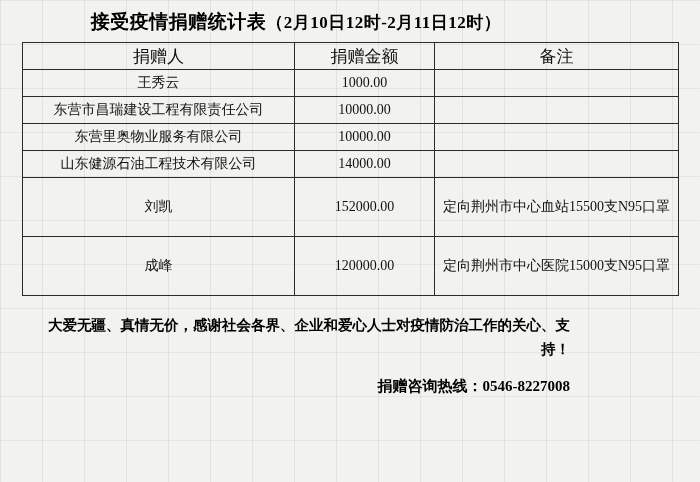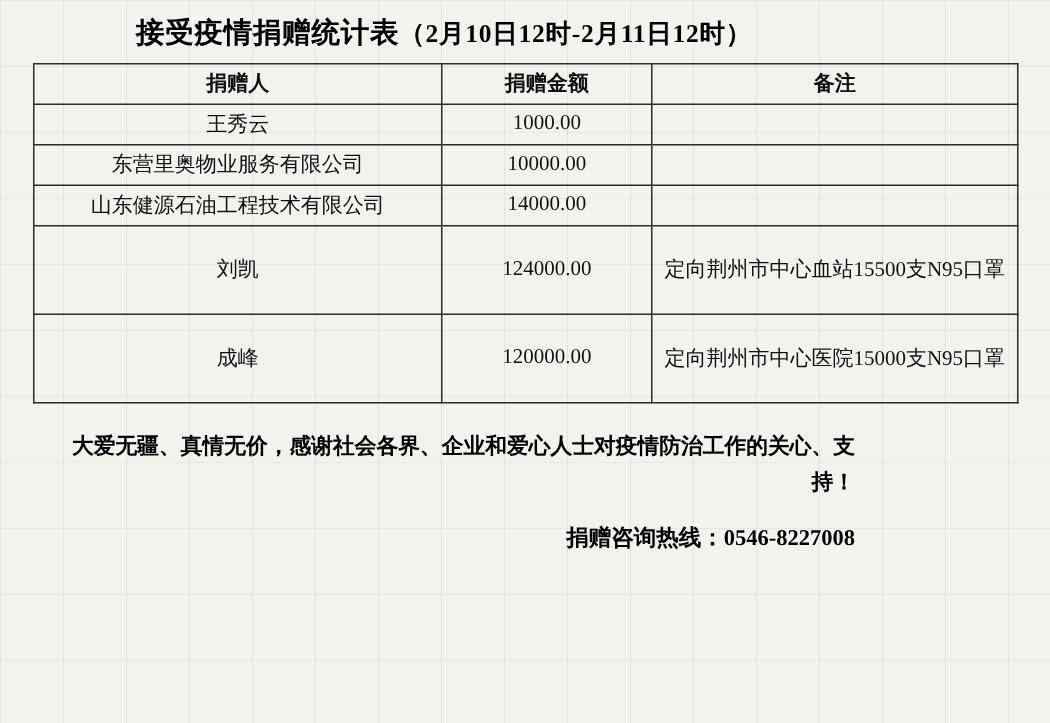--- a/index.html
+++ b/index.html
@@ -57,22 +57,22 @@
   table.donation-table td {
     border: 1px solid #2b2b2b;
     text-align: center;
     vertical-align: middle;
     font-size: 14px;
     color: #111;
     padding: 0 4px;
   }
   table.donation-table th {
     height: 26px;
-    font-weight: bold;
-    font-size: 14px;
+    font-weight: normal;
+    font-size: 17px;
   }
   table.donation-table td {
     height: 26px;
   }
   col.c-donor { width: 272px; }
   col.c-amount { width: 140px; }
   col.c-remark { width: 244px; }
 
   tr.tall td {
     height: 58px;
@@ -130,32 +130,37 @@
           <th>备注</th>
         </tr>
       </thead>
       <tbody>
         <tr>
           <td class="donor-name-bold">王秀云</td>
           <td class="amount">1000.00</td>
           <td class="remark"></td>
         </tr>
         <tr>
+          <td>东营市昌瑞建设工程有限责任公司</td>
+          <td class="amount">10000.00</td>
+          <td class="remark"></td>
+        </tr>
+        <tr>
           <td>东营里奥物业服务有限公司</td>
           <td class="amount">10000.00</td>
           <td class="remark"></td>
         </tr>
         <tr>
           <td>山东健源石油工程技术有限公司</td>
           <td class="amount">14000.00</td>
           <td class="remark"></td>
         </tr>
         <tr class="tall">
           <td class="donor-name-bold">刘凯</td>
-          <td class="amount">124000.00</td>
+          <td class="amount">152000.00</td>
           <td class="remark">定向荆州市中心血站15500支N95口罩</td>
         </tr>
         <tr class="tall">
           <td class="donor-name-bold">成峰</td>
           <td class="amount">120000.00</td>
           <td class="remark">定向荆州市中心医院15000支N95口罩</td>
         </tr>
       </tbody>
     </table>
   </div>

